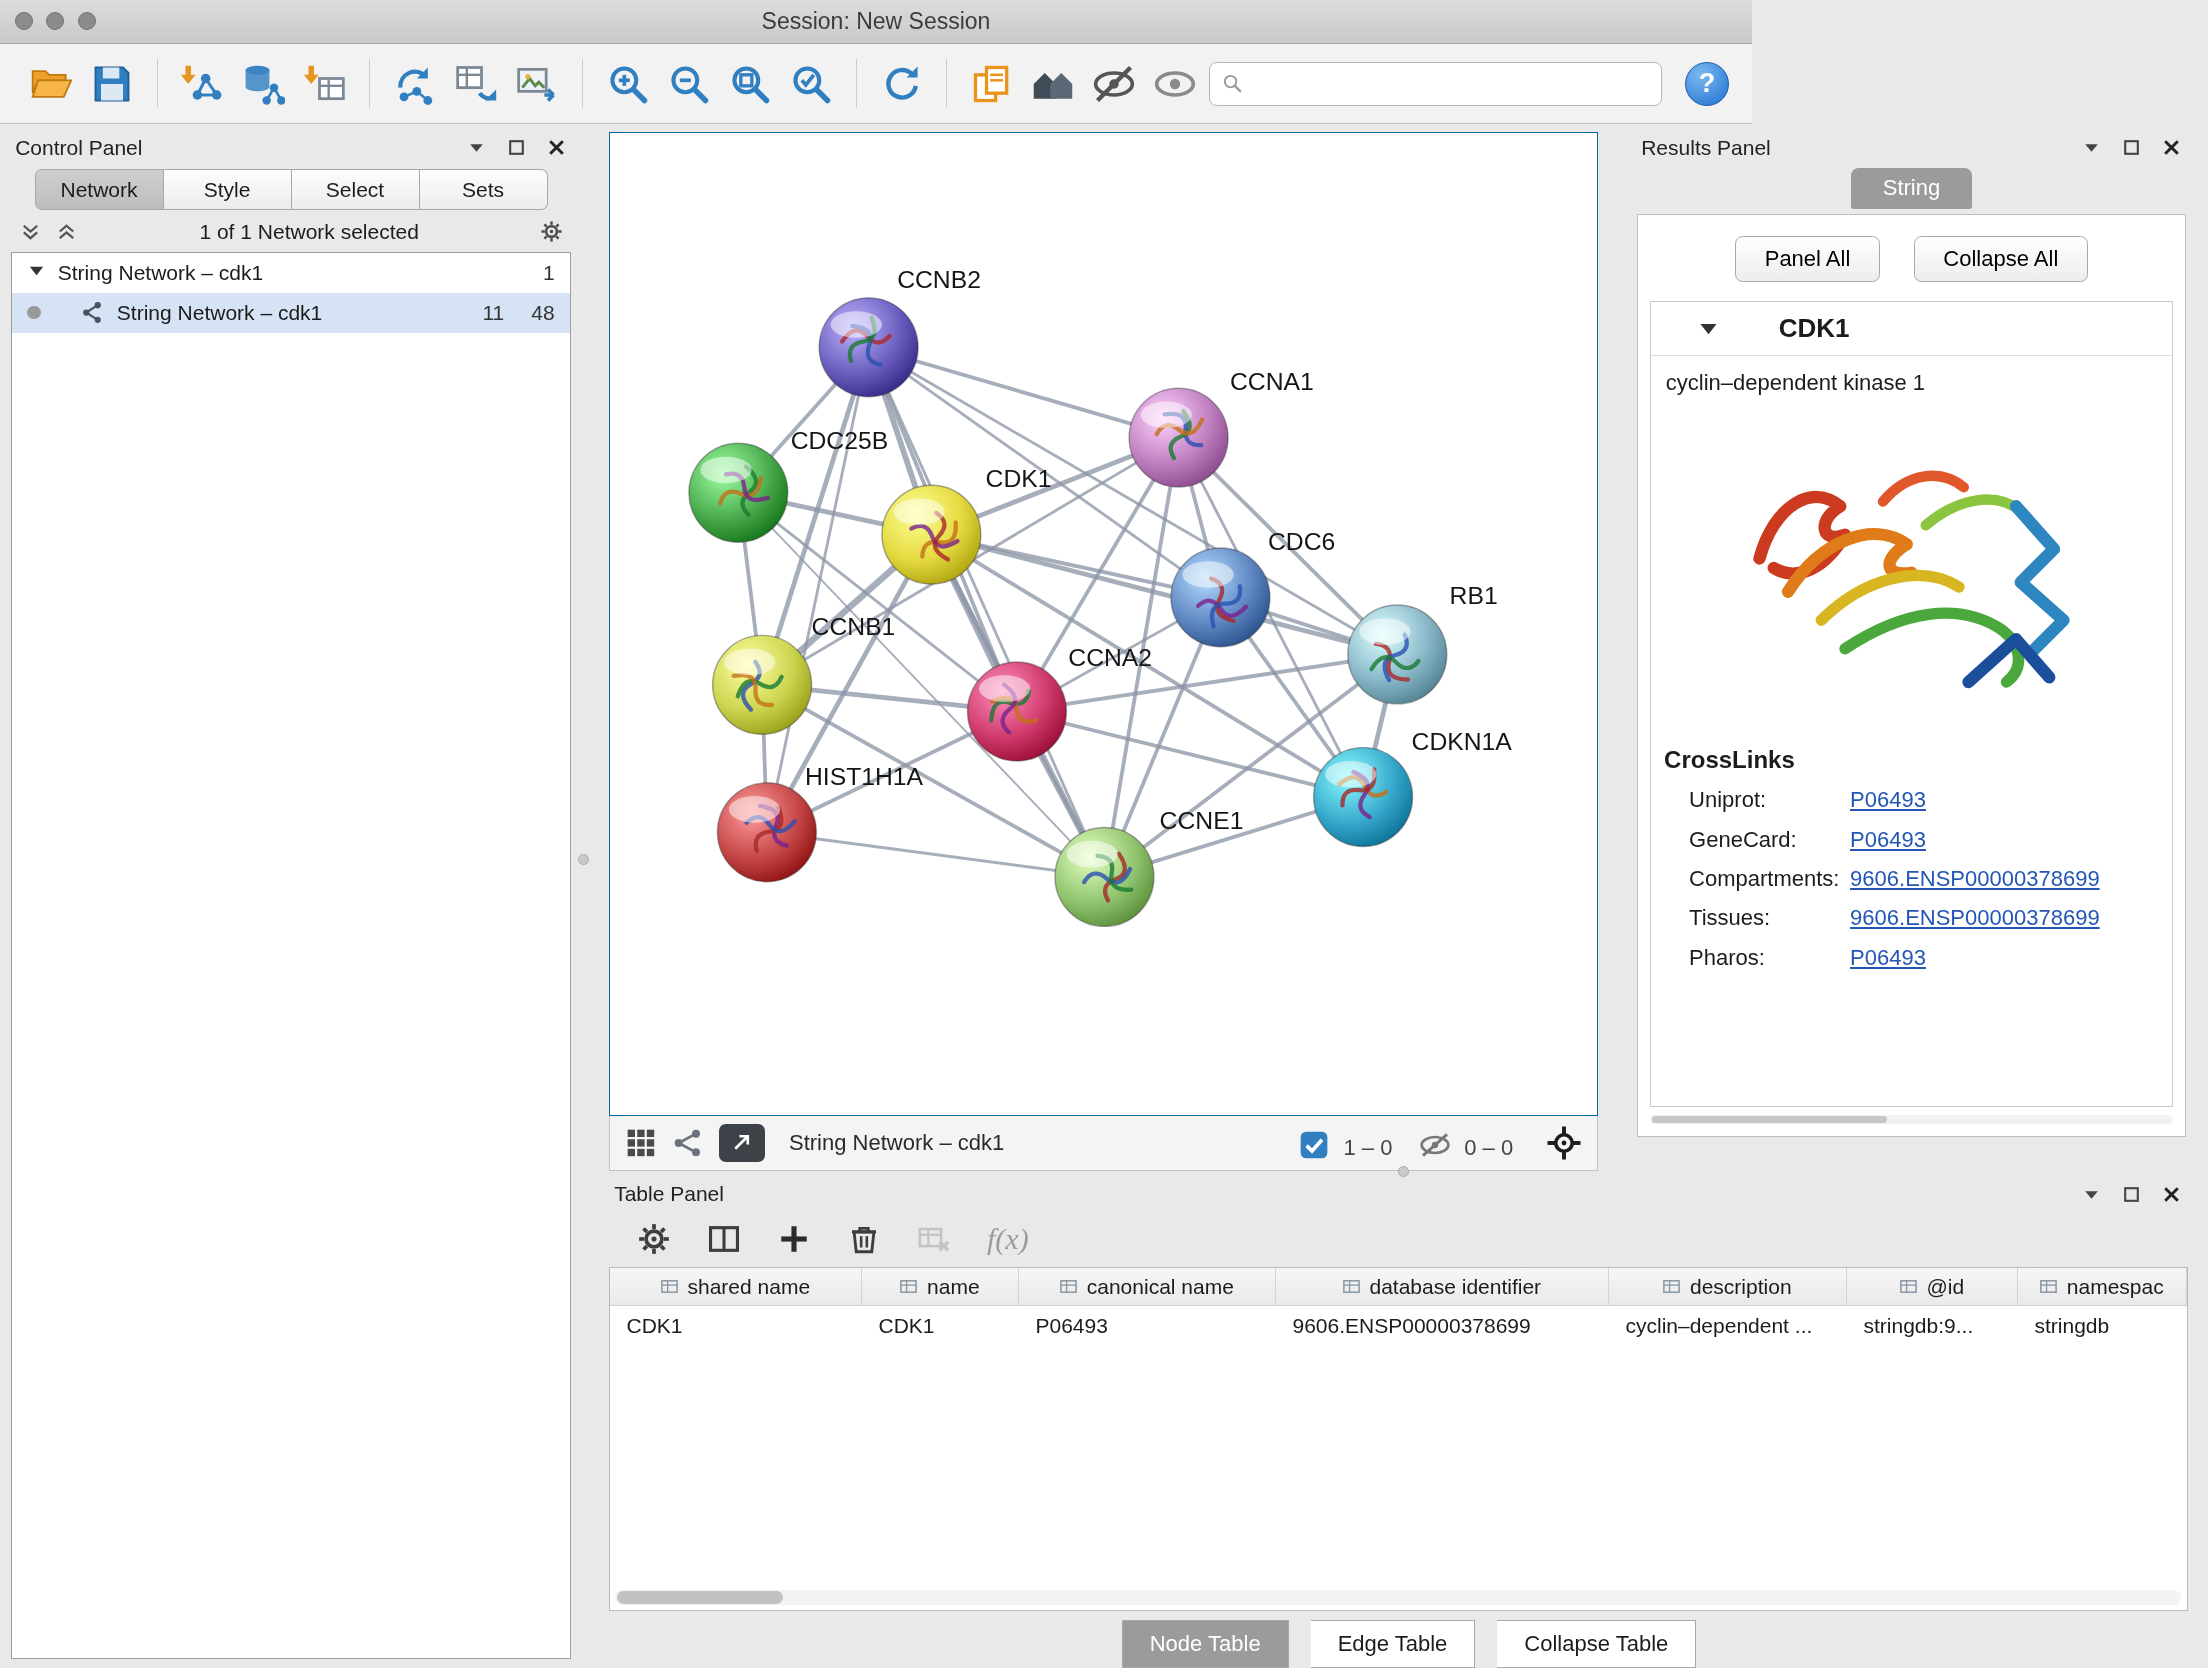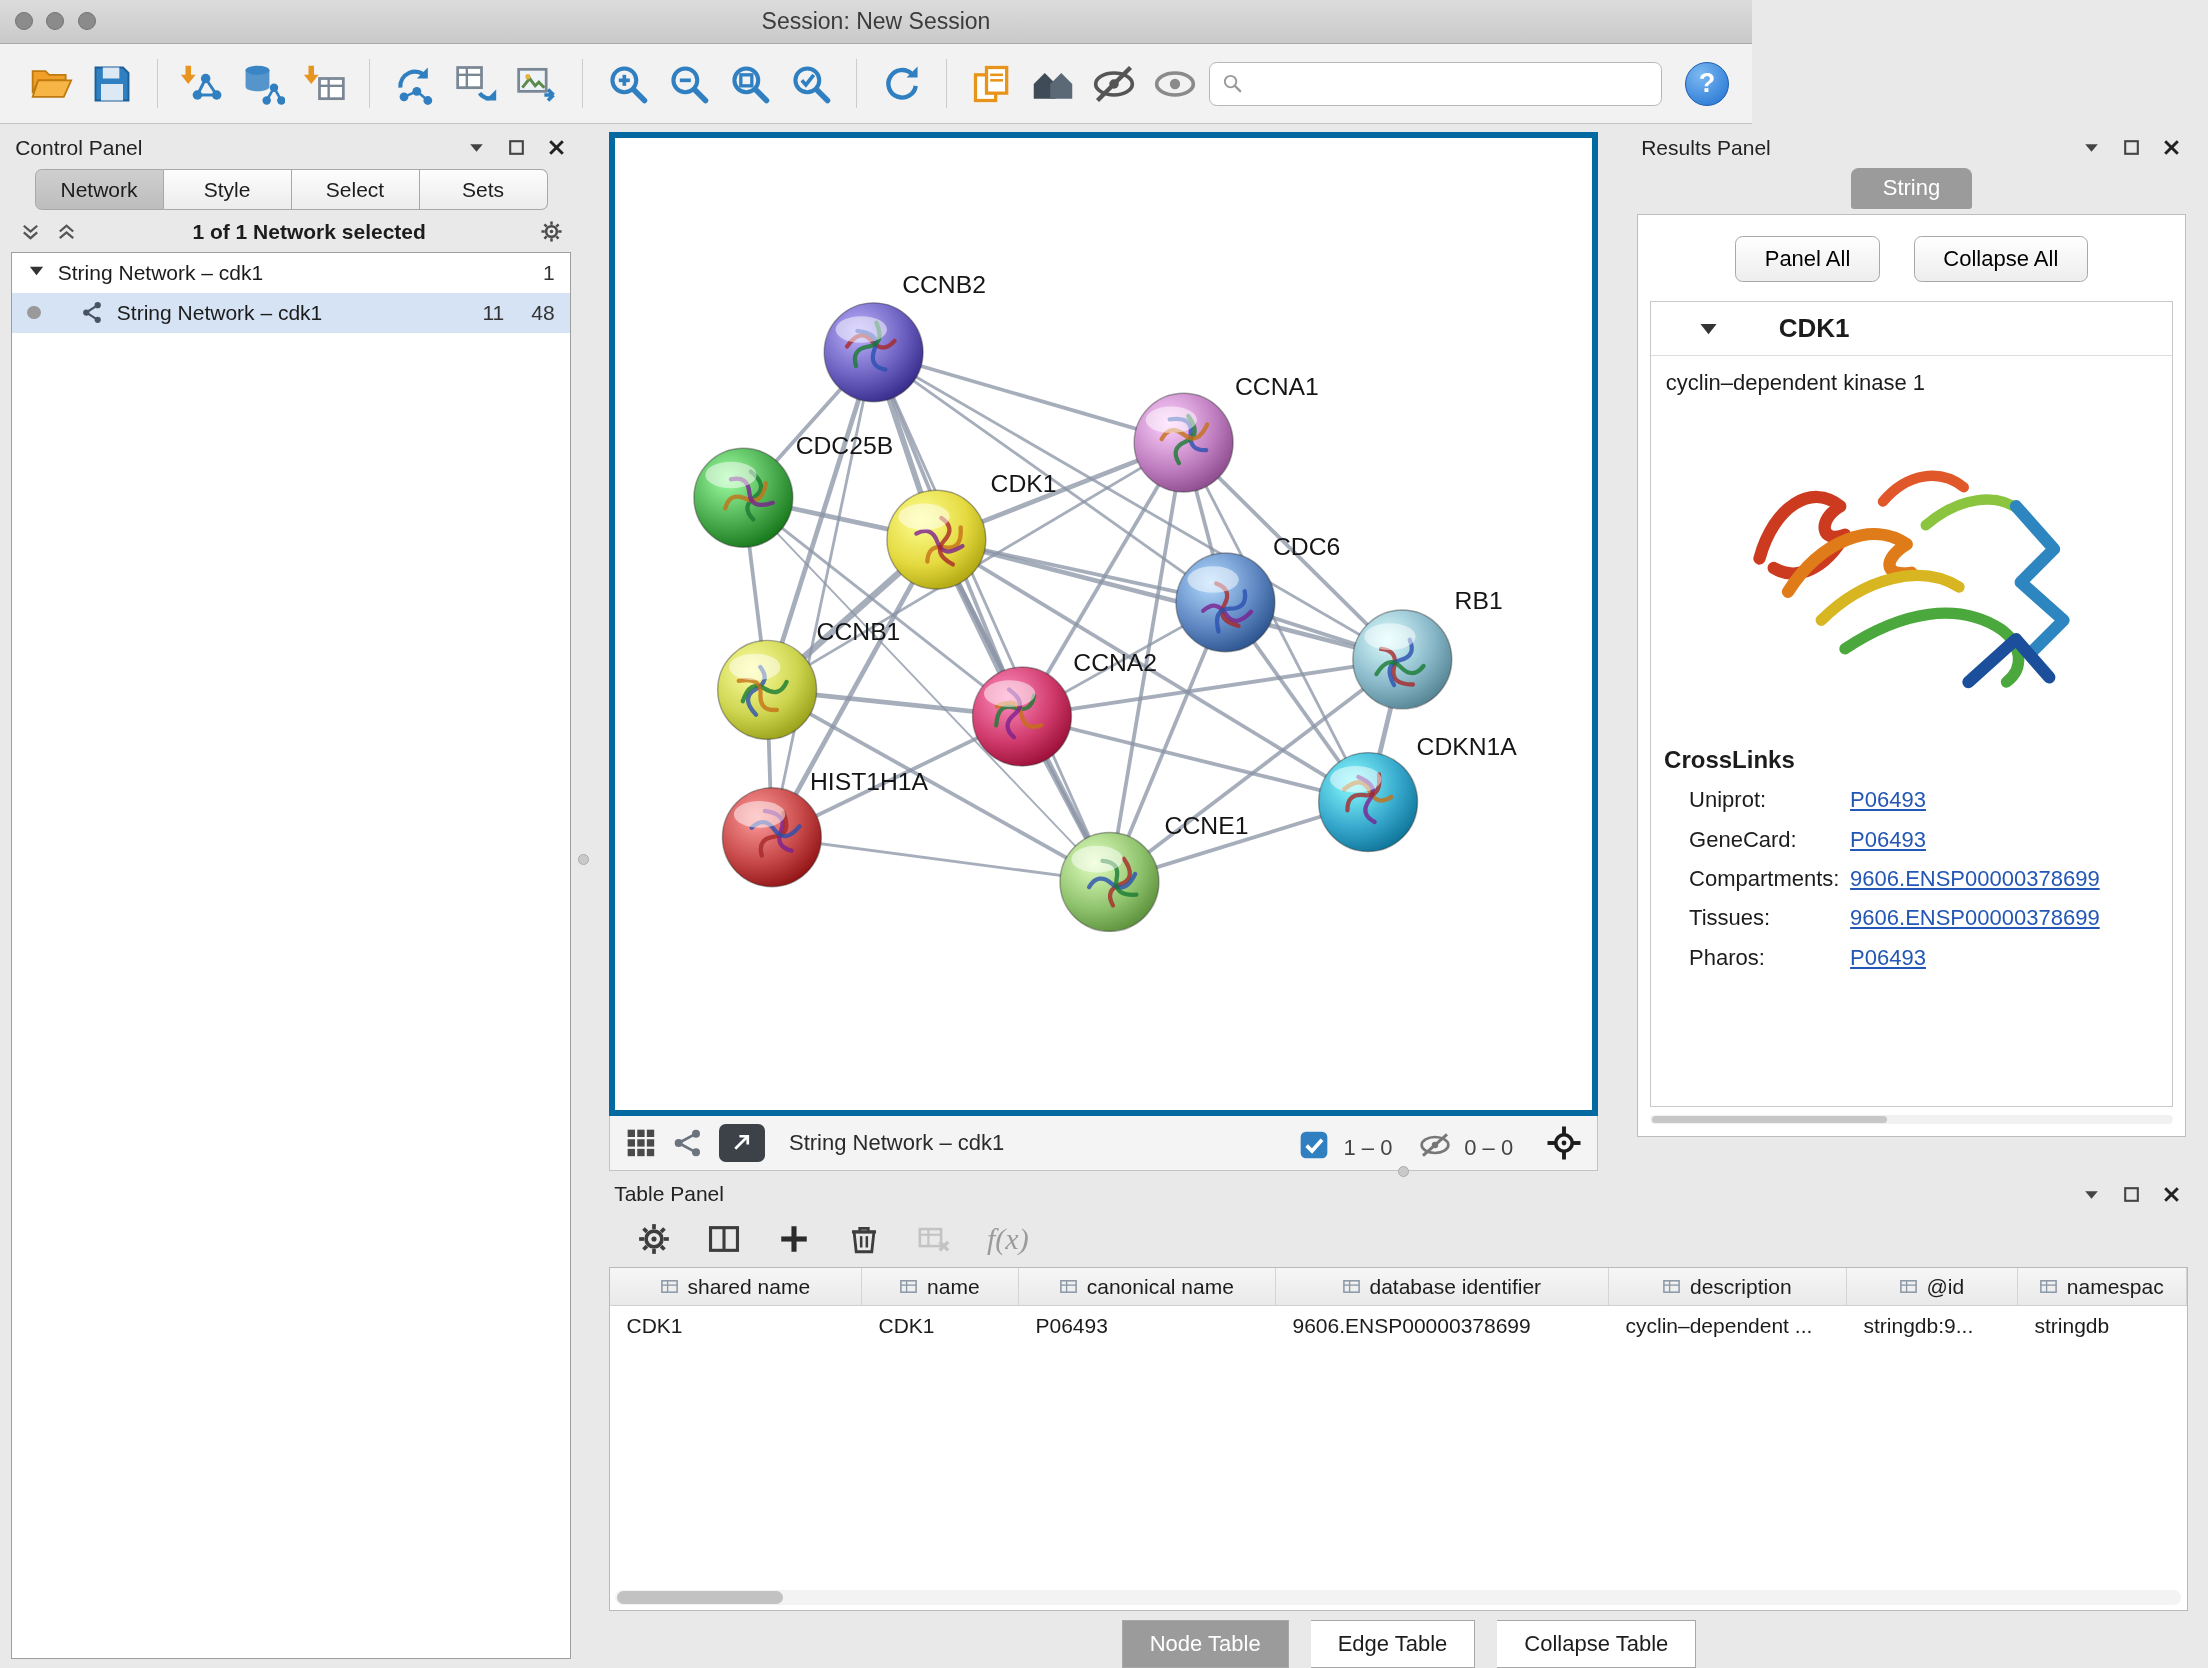--- a/index.html
+++ b/index.html
@@ -33,35 +33,35 @@
 .panel-controls { margin-left:auto; display:flex; gap:19px; align-items:center; }
 .panel-controls svg { width:21px; height:21px; }
 .cp-tabs { display:flex; margin:5.7px 25px 0 25px; }
 .cp-tab { flex:1; text-align:center; font-size:21px; padding:7.6px 0; background:linear-gradient(#fdfdfd,#ececec); border:1px solid #a8a8a8; border-left:none; }
 .cp-tab:first-child { border-left:1px solid #a8a8a8; border-radius:6.7px 0 0 6.7px; }
 .cp-tab:last-child { border-radius:0 6.7px 6.7px 0; }
 .cp-tab.selected { background:linear-gradient(#cfcfcf,#bdbdbd); }
 .cp-select-row { display:flex; align-items:center; margin:9.5px 9.5px 7.6px 9.5px; font-size:21px; }
 .cp-select-row svg { width:23px; height:23px; }
 .chevrons { display:flex; gap:13.3px; }
-.cp-select-label { flex:1; text-align:center;font-weight:bold; }
+.cp-select-label { flex:1; text-align:center; }
 .tree-box { flex:1; background:#fff; border:1px solid #9e9e9e; margin:0 1.9px; overflow:hidden; }
 .tree-row { height:40px; display:flex; align-items:center; font-size:21px; padding:0 15px; gap:11.4px; }
 .tree-row.selected { background:#d6e3f4; }
 .tree-expander svg { width:19px; height:19px; }
 .tree-count { margin-left:auto; color:#333; display:flex; gap:27px; }
 .tree-bullet { width:13.3px; height:13.3px; border-radius:50%; background:#9a9a9a; flex:none; }
 .tree-indent { width:17px; flex:none; }
 .tree-row svg.share { width:25px; height:25px; }
 
 
 .right-region { flex:1; display:flex; flex-direction:column; }
 .top-row { height:1039px; flex:none; display:flex; }
 .network-col { width:989px; flex:none; display:flex; flex-direction:column; }
-.network-canvas { flex:1; background:#fff; border:6px solid #0369a1; position:relative; overflow:hidden; }
+.network-canvas { flex:1; background:#fff; border:1px solid #0369a1; position:relative; overflow:hidden; }
 .network-canvas svg { display:block; }
 .network-statusbar { height:55px; flex:none; background:#f4f4f4; border:1px solid #c3c3c3; border-top:none; display:flex; align-items:center; padding:0 15px; gap:15px; }
 .network-statusbar svg { width:32px; height:32px; }
 .nsb-name { font-size:22px; color:#2b2b2b; margin-left:9.5px; }
 .nsb-right { margin-left:auto; display:flex; align-items:flex-end; gap:13.3px; font-size:22px; color:#444; }
 .dark-btn { width:46px; height:38px; background:#3c4248; border-radius:6.7px; display:flex; align-items:center; justify-content:center; }
 .dark-btn svg { width:25px; height:25px; }
 
 
 .results-col { flex:1; margin-left:38px; display:flex; flex-direction:column; }

